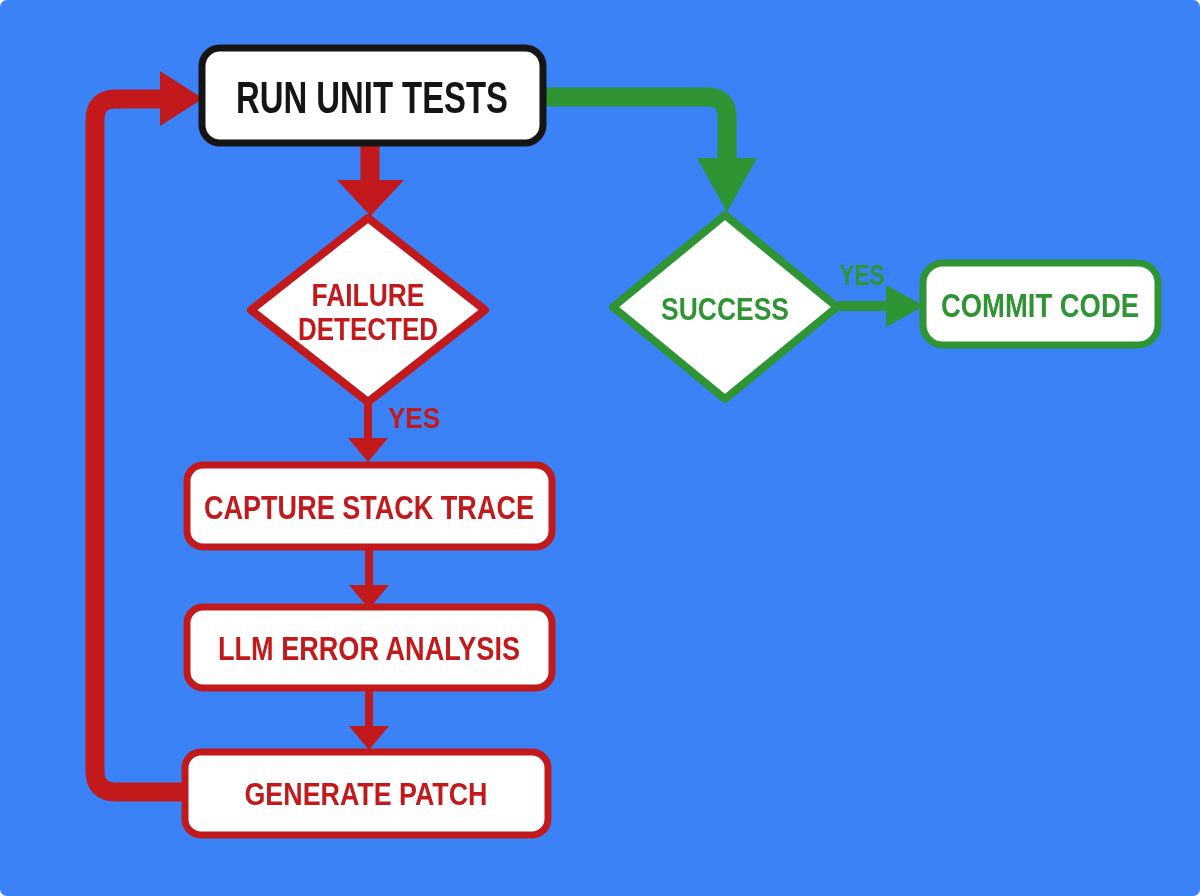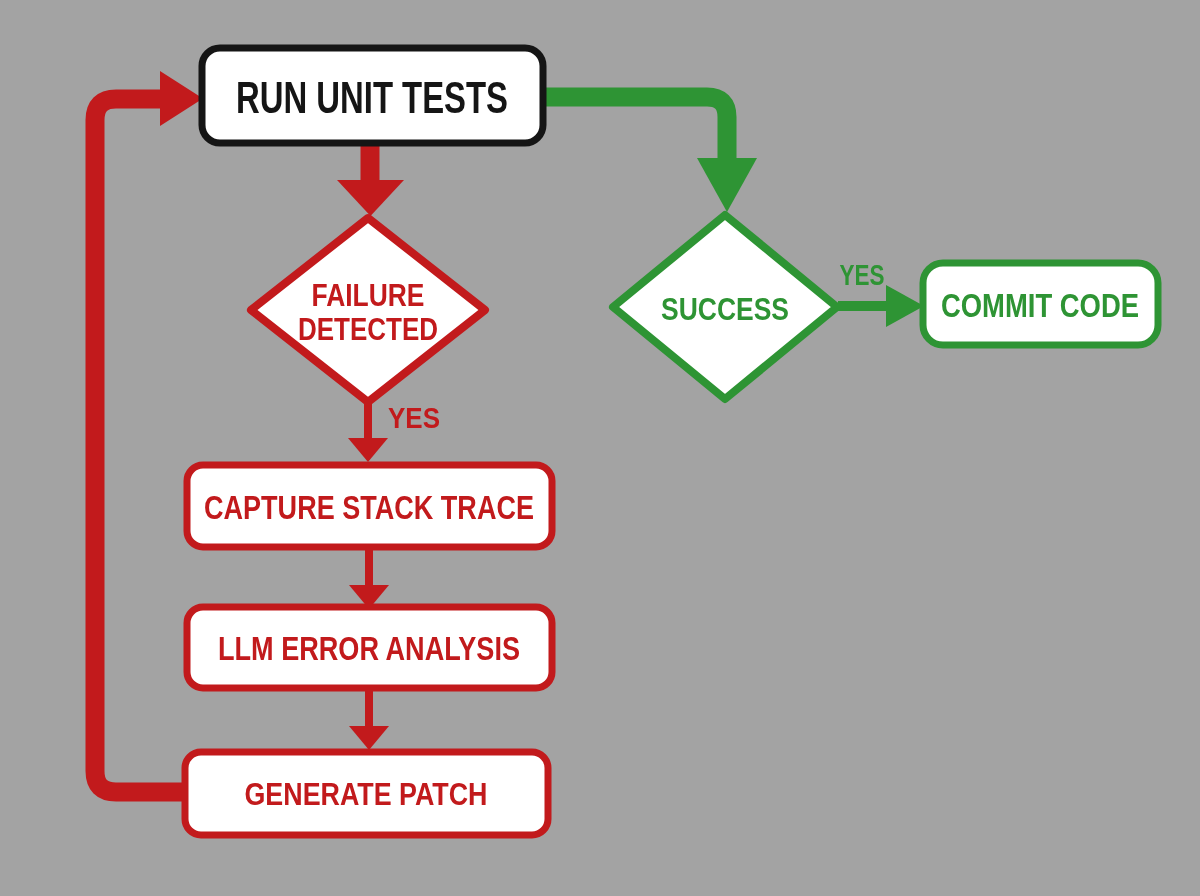--- a/index.html
+++ b/index.html
@@ -7,21 +7,22 @@
     padding: 0;
     width: 1200px;
     height: 896px;
     background: #ffffff;
     overflow: hidden;
   }
   #stage {
     position: relative;
     width: 1200px;
     height: 896px;
-    background: #a3a3a3;
+    background: #3b82f6;
+    border-radius: 7px;
   }
   svg { display: block; }
 
   .label {
     font-family: "Liberation Sans", sans-serif;
     font-weight: bold;
     text-anchor: middle;
     dominant-baseline: central;
     letter-spacing: 0px;
   }

